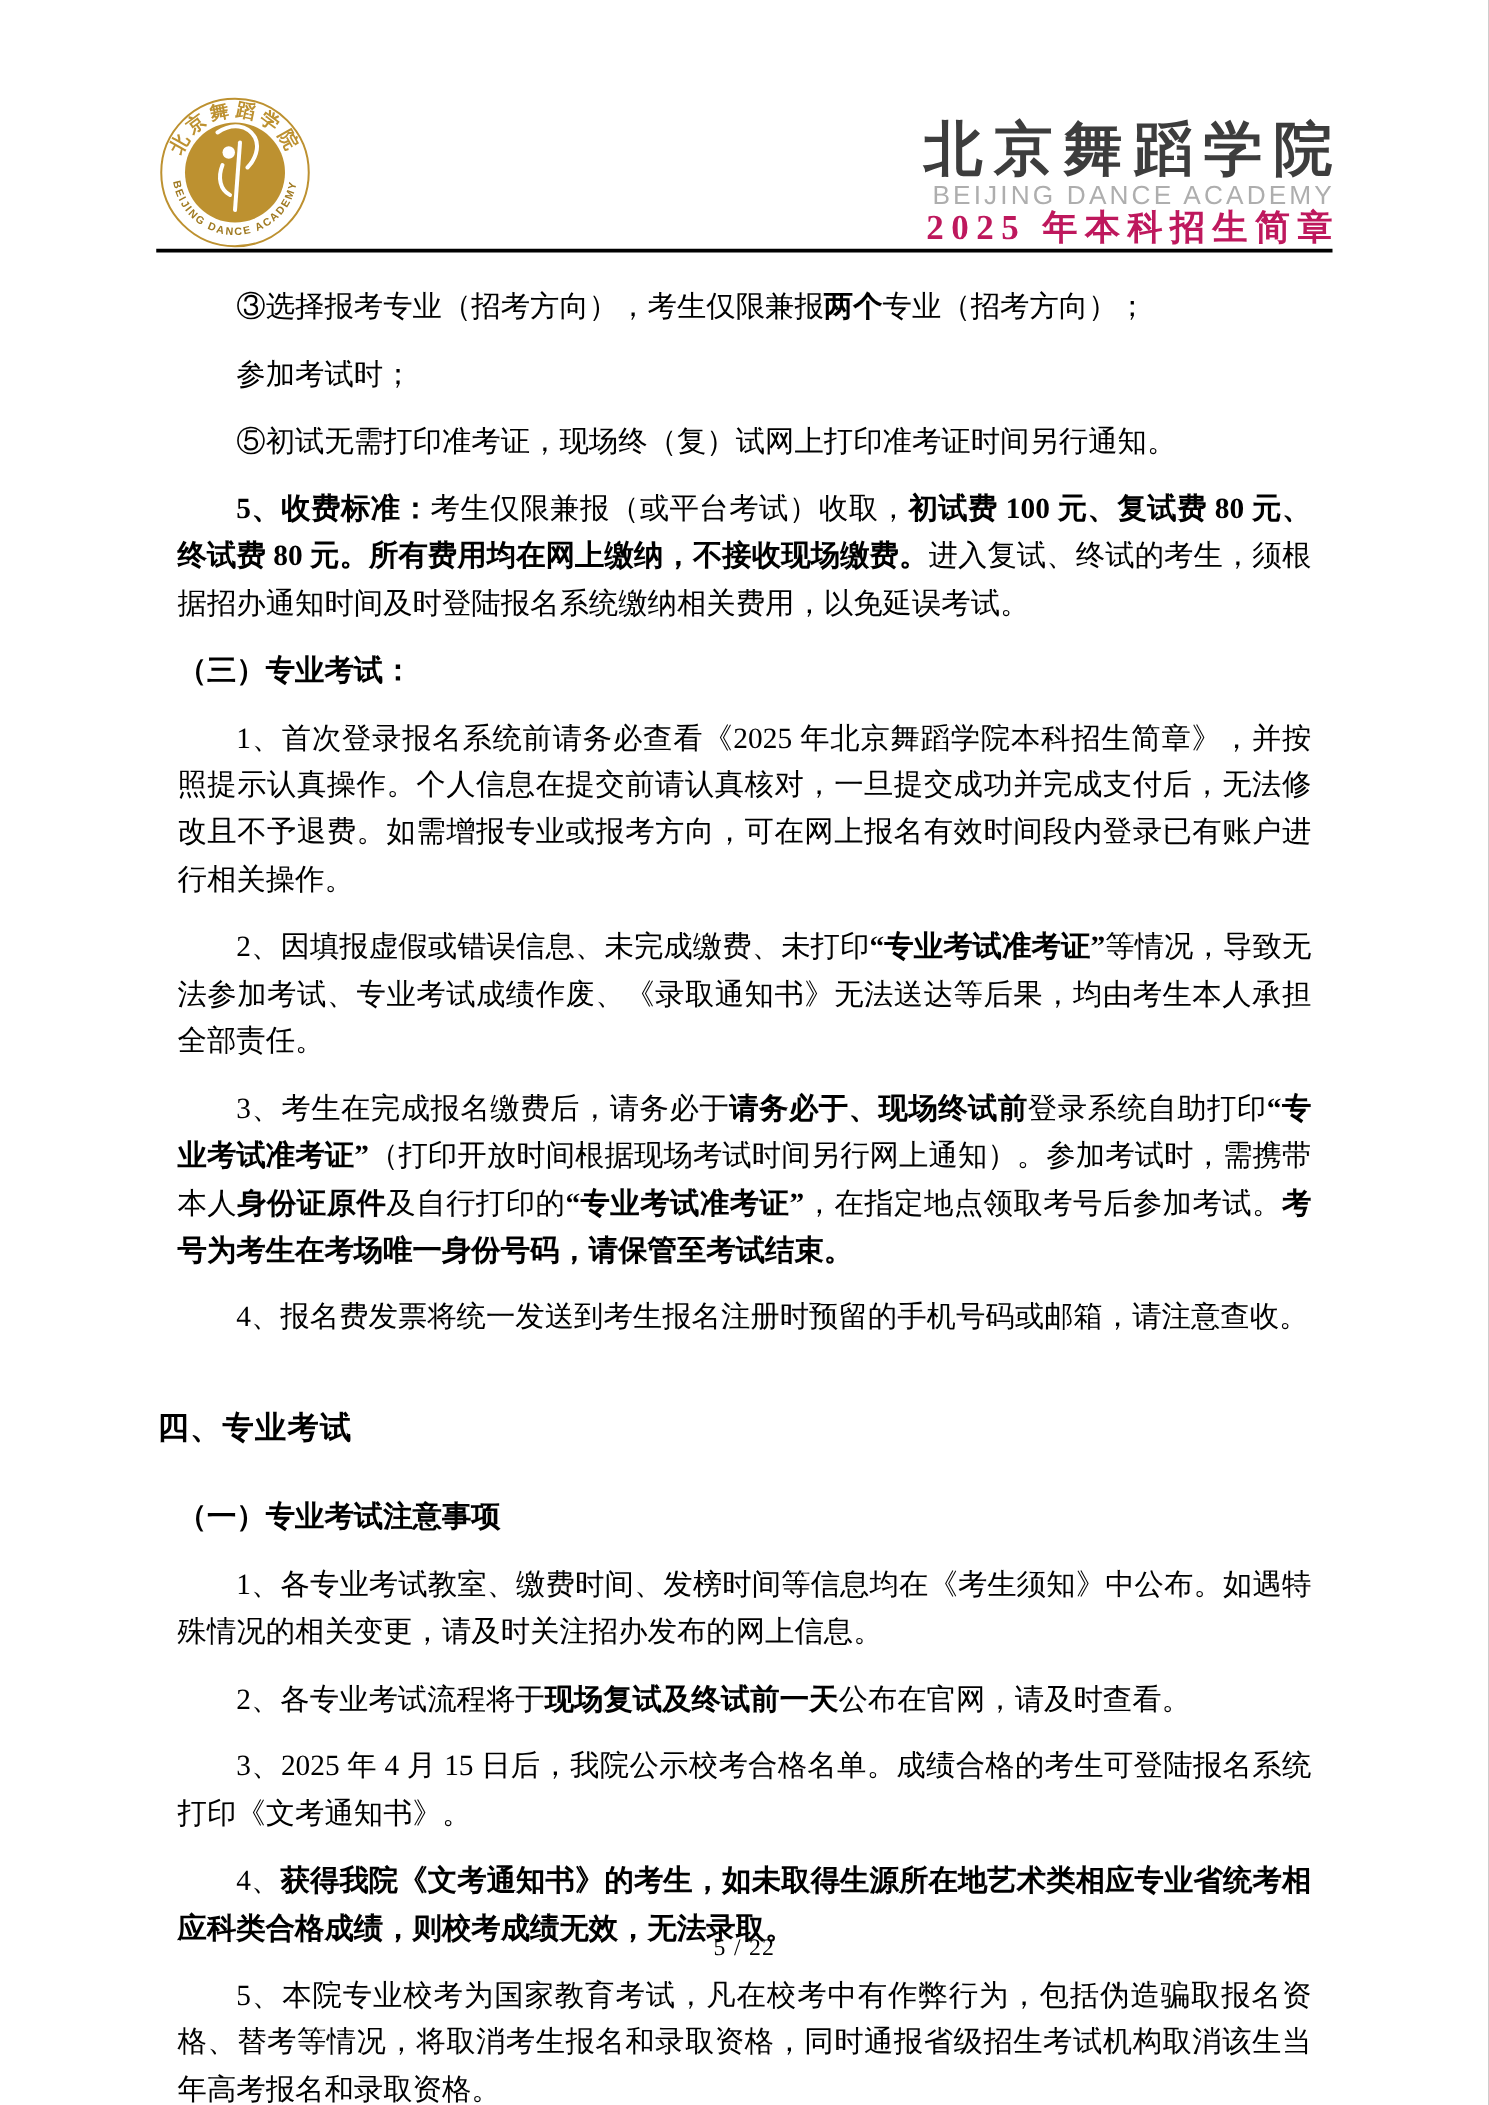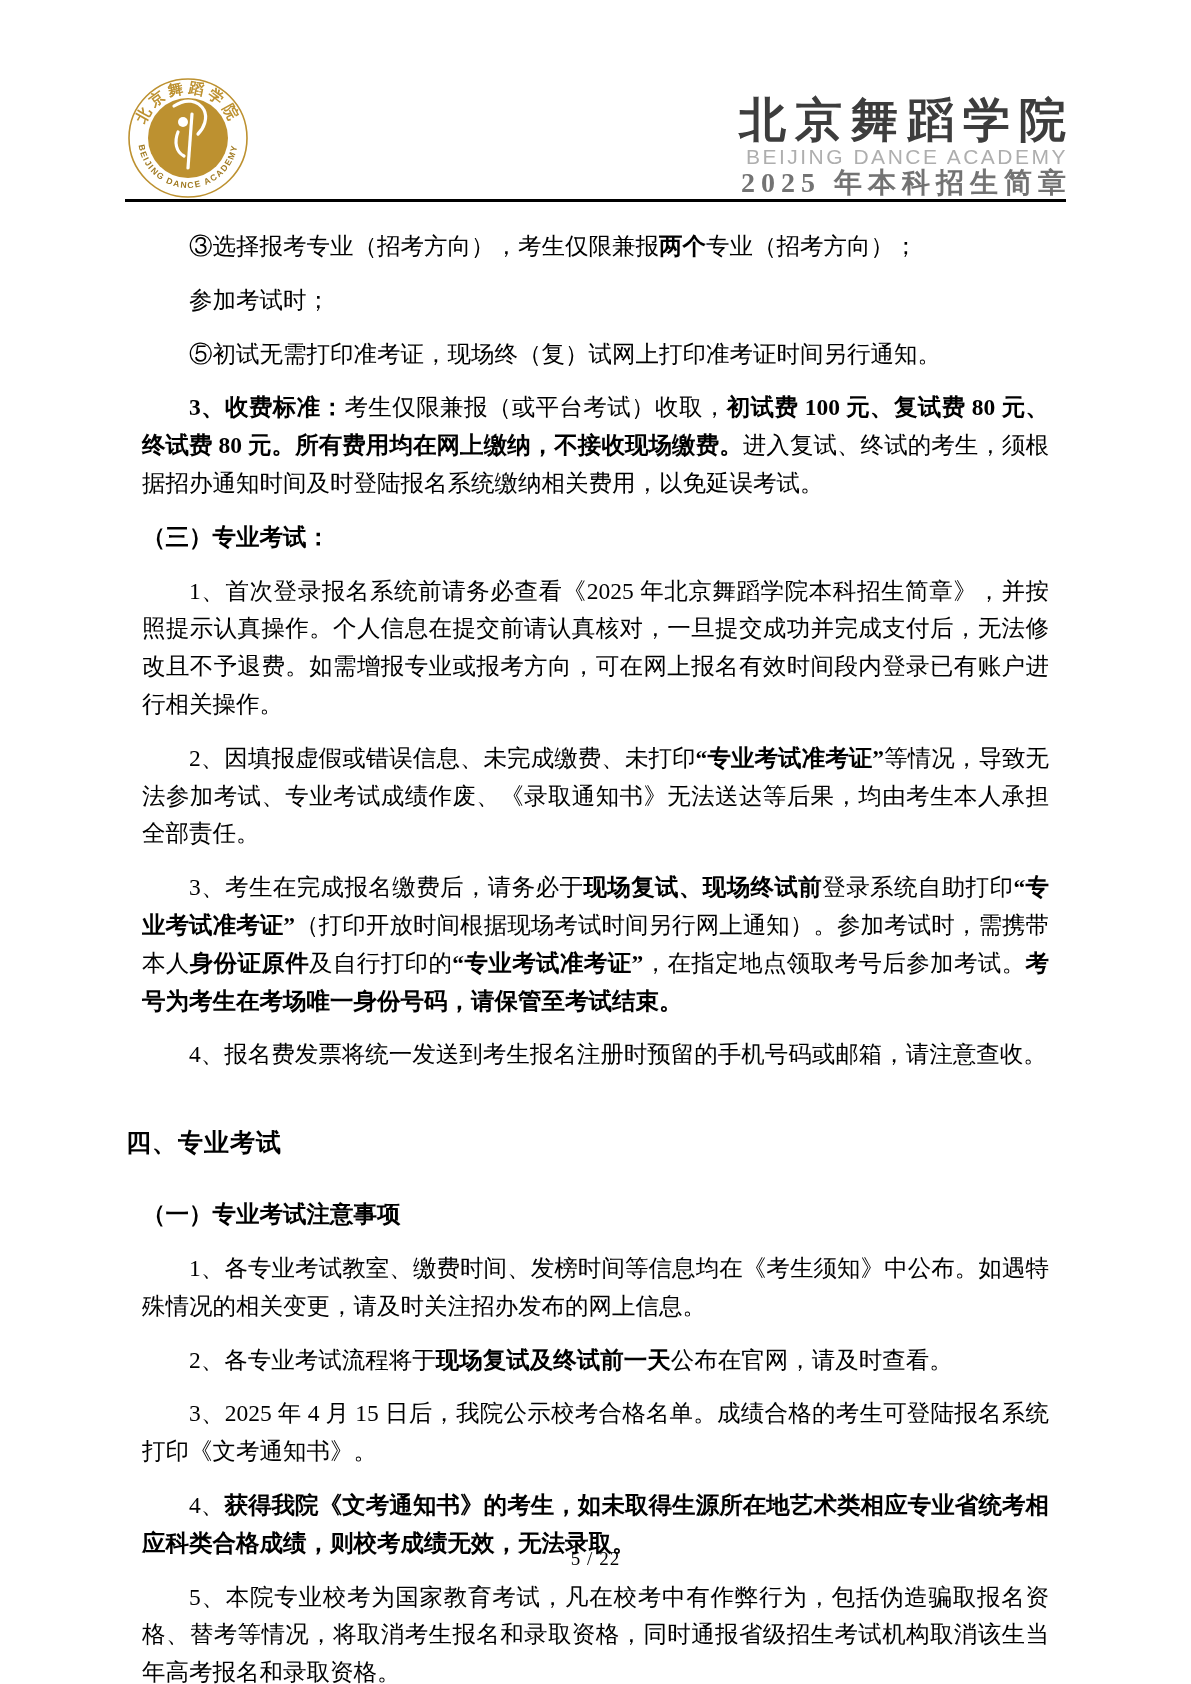--- a/index.html
+++ b/index.html
@@ -27,21 +27,21 @@
     font-size:47px;font-weight:bold;letter-spacing:9px;margin-right:-9px;
     color:#3d3d3d;
     font-family:"Liberation Serif","DejaVu Serif",serif;
   }
   .title-en{
     font-size:21px;color:#aeaeae;letter-spacing:2.5px;margin:2px -2px 2px 0;
     font-family:"Liberation Sans","DejaVu Sans",sans-serif;
   }
   .title-sub{
     font-size:28px;font-weight:bold;letter-spacing:6px;margin-right:-6px;
-    color:#737373;padding-bottom:3px;
+    color:#be185d;padding-bottom:3px;
   }
   .head-rule{
     position:absolute;left:125px;right:125px;top:199px;
     border:none;border-top:3px solid #000;margin:0;
   }
   
   .doc-body{
     position:absolute;left:126px;right:126px;top:212px;
   }
   .doc-body p{margin:16px;}
@@ -109,25 +109,25 @@
       <div class="title-sub">2025 年本科招生简章</div>
     </div>
   </div>
 
   <hr class="head-rule">
 
   <div class="doc-body">
       <p class="body-p"><span>③选择报考专业（招考方向），考生仅限兼报</span><span class="b">两个</span><span>专业（招考方向）；</span></p>
       <p class="body-p"><span>参加考试时；</span></p>
       <p class="body-p"><span>⑤初试无需打印准考证，现场终（复）试网上打印准考证时间另行通知。</span></p>
-      <p class="body-p"><span class="b">3、收费标准：</span><span>考生仅限兼报（或平台考试）收取，</span><span class="b">初试费 100 元、复试费 80 元、终试费 80 元。所有费用均在网上缴纳，不接收现场缴费。</span><span>进入复试、终试的考生，须根据招办通知时间及时登陆报名系统缴纳相关费用，以免延误考试。</span></p>
+      <p class="body-p"><span class="b">5、收费标准：</span><span>考生仅限兼报（或平台考试）收取，</span><span class="b">初试费 100 元、复试费 80 元、终试费 80 元。所有费用均在网上缴纳，不接收现场缴费。</span><span>进入复试、终试的考生，须根据招办通知时间及时登陆报名系统缴纳相关费用，以免延误考试。</span></p>
       <p class="subhead"><span>（三）专业考试：</span></p>
       <p class="body-p"><span>1、首次登录报名系统前请务必查看《2025 年北京舞蹈学院本科招生简章》，并按照提示认真操作。个人信息在提交前请认真核对，一旦提交成功并完成支付后，无法修改且不予退费。如需增报专业或报考方向，可在网上报名有效时间段内登录已有账户进行相关操作。</span></p>
       <p class="body-p"><span>2、因填报虚假或错误信息、未完成缴费、未打印</span><span class="b">“专业考试准考证”</span><span>等情况，导致无法参加考试、专业考试成绩作废、《录取通知书》无法送达等后果，均由考生本人承担全部责任。</span></p>
-      <p class="body-p"><span>3、考生在完成报名缴费后，请务必于</span><span class="b">现场复试、现场终试前</span><span>登录系统自助打印</span><span class="b">“专业考试准考证”</span><span>（打印开放时间根据现场考试时间另行网上通知）。参加考试时，需携带本人</span><span class="b">身份证原件</span><span>及自行打印的</span><span class="b">“专业考试准考证”</span><span>，在指定地点领取考号后参加考试。</span><span class="b">考号为考生在考场唯一身份号码，请保管至考试结束。</span></p>
+      <p class="body-p"><span>3、考生在完成报名缴费后，请务必于</span><span class="b">请务必于、现场终试前</span><span>登录系统自助打印</span><span class="b">“专业考试准考证”</span><span>（打印开放时间根据现场考试时间另行网上通知）。参加考试时，需携带本人</span><span class="b">身份证原件</span><span>及自行打印的</span><span class="b">“专业考试准考证”</span><span>，在指定地点领取考号后参加考试。</span><span class="b">考号为考生在考场唯一身份号码，请保管至考试结束。</span></p>
       <p class="body-p"><span>4、报名费发票将统一发送到考生报名注册时预留的手机号码或邮箱，请注意查收。</span></p>
       <p class="heading"><span>四、专业考试</span></p>
       <p class="subhead"><span>（一）专业考试注意事项</span></p>
       <p class="body-p"><span>1、各专业考试教室、缴费时间、发榜时间等信息均在《考生须知》中公布。如遇特殊情况的相关变更，请及时关注招办发布的网上信息。</span></p>
       <p class="body-p"><span>2、各专业考试流程将于</span><span class="b">现场复试及终试前一天</span><span>公布在官网，请及时查看。</span></p>
       <p class="body-p"><span>3、2025 年 4 月 15 日后，我院公示校考合格名单。成绩合格的考生可登陆报名系统打印《文考通知书》。</span></p>
       <p class="body-p"><span>4、</span><span class="b">获得我院《文考通知书》的考生，如未取得生源所在地艺术类相应专业省统考相应科类合格成绩，则校考成绩无效，无法录取。</span></p>
       <p class="body-p"><span>5、本院专业校考为国家教育考试，凡在校考中有作弊行为，包括伪造骗取报名资格、替考等情况，将取消考生报名和录取资格，同时通报省级招生考试机构取消该生当年高考报名和录取资格。</span></p>
     </div>
 

